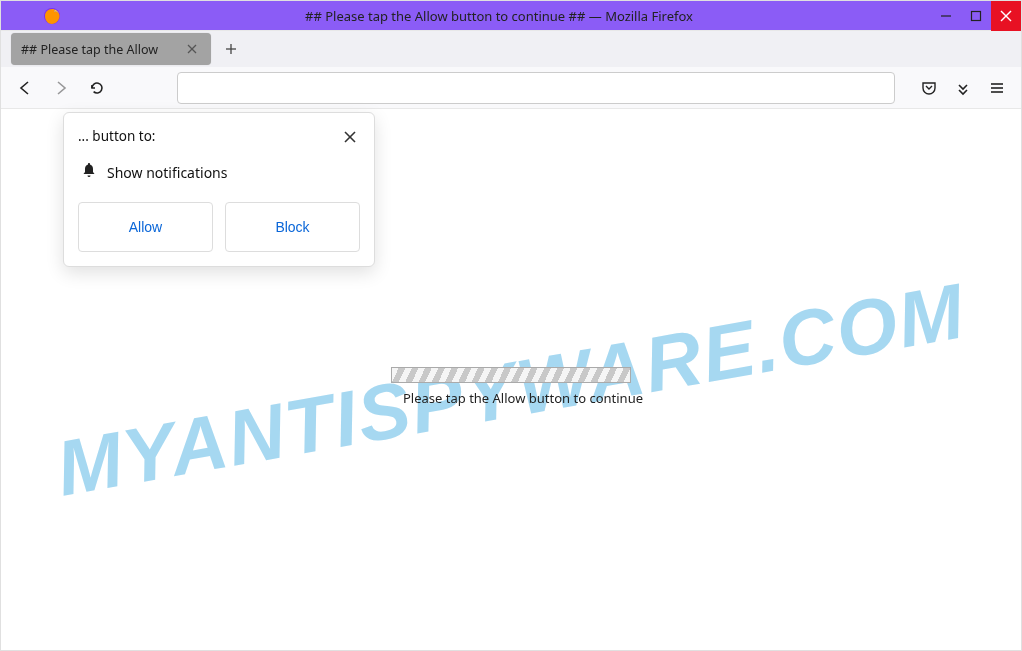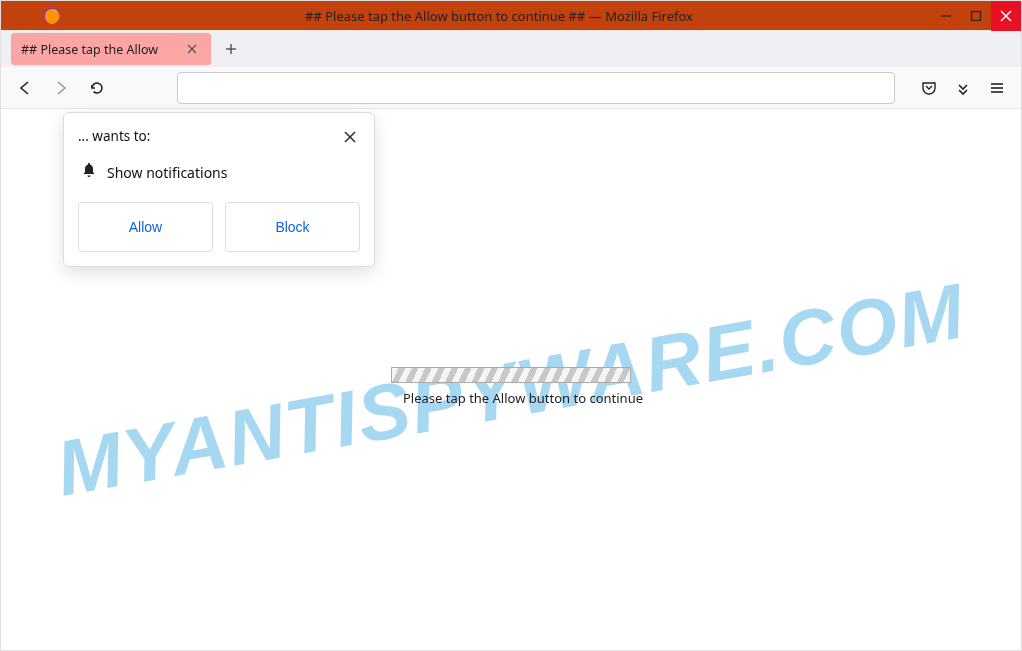--- a/index.html
+++ b/index.html
@@ -7,21 +7,21 @@
   font-family: system-ui, -apple-system, "Segoe UI", sans-serif;
   width: 1022px;
   height: 651px;
   background: #fff;
   border: 1px solid #e0e0e0;
   overflow: hidden;
   position: relative;
 }
 .titlebar {
   height: 30px;
-  background: #c2410c;
+  background: #8b5cf6;
   display: flex;
   align-items: center;
   border-bottom: 1px solid #e8e8e8;
   position: relative;
   padding-left: 36px;
 }
 .titlebar-icon {
   width: 30px;
   display: flex;
   align-items: center;
@@ -52,21 +52,21 @@
 .tabbar {
   height: 36px;
   background: #f0f0f4;
   display: flex;
   align-items: center;
   padding-left: 10px;
   gap: 6px;
 }
 .tab {
   height: 32px;
-  background: #fca5a5;
+  background: #a3a3a3;
   border-radius: 4px;
   display: flex;
   align-items: center;
   padding: 0 10px;
   gap: 8px;
   min-width: 200px;
   box-shadow: 0 0 1px rgba(0,0,0,.2);
 }
 .tab-label {
   font-size: 12.5px;
@@ -290,21 +290,21 @@
 <div class="content">
   <div class="watermark">MYANTISPYWARE.COM</div>
   <div class="center-block">
     <div class="progress"></div>
     <div class="page-msg">Please tap the Allow button to continue</div>
   </div>
 </div>
 
 <div class="perm-popup">
   <div class="perm-header">
-    <div class="perm-title">... wants to:</div>
+    <div class="perm-title">... button to:</div>
     <div class="perm-close">
       <svg width="12" height="12">
         <line x1="1" y1="1" x2="11" y2="11" stroke="#333" stroke-width="1.6"></line>
         <line x1="11" y1="1" x2="1" y2="11" stroke="#333" stroke-width="1.6"></line>
       </svg>
     </div>
   </div>
   <div class="perm-body">
     <span>
       <svg width="18" height="18">

